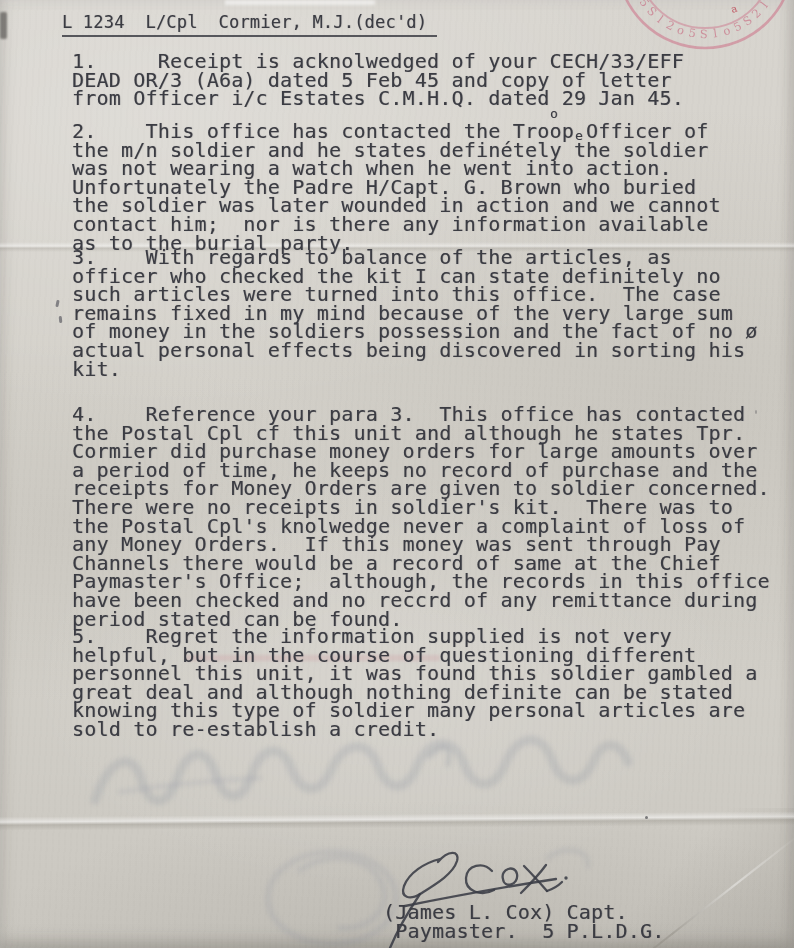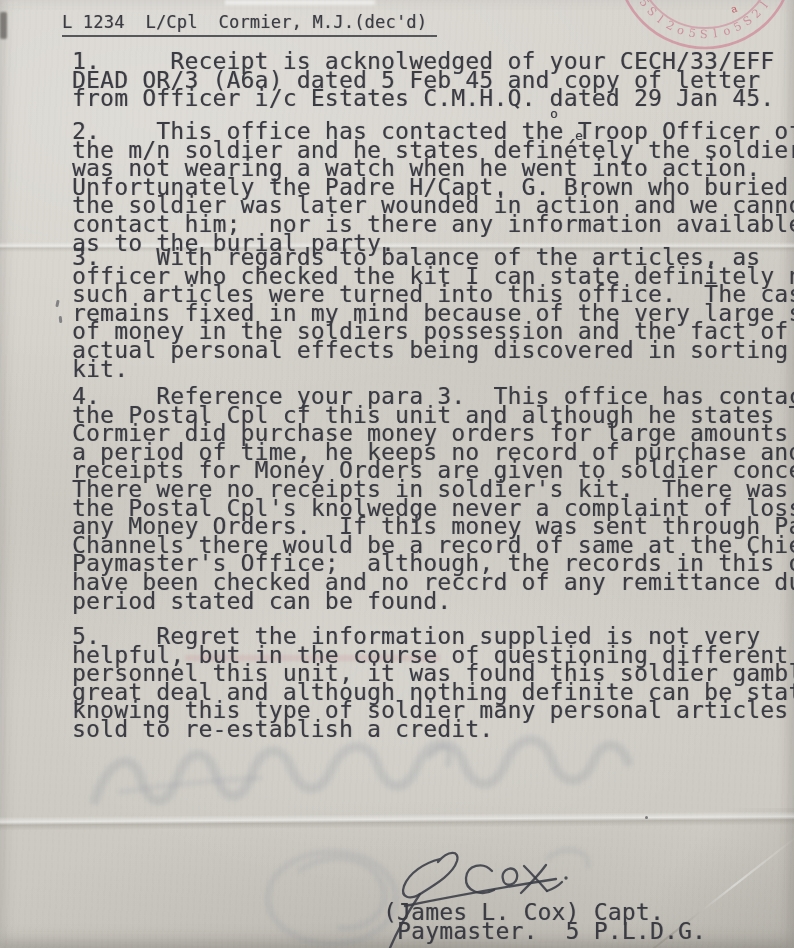--- a/index.html
+++ b/index.html
@@ -11,21 +11,21 @@
       radial-gradient(520px 300px at 48% 72%, rgba(255,255,255,0.13), transparent 70%),
       radial-gradient(420px 260px at 8% 55%, rgba(118,114,104,0.08), transparent 70%),
       radial-gradient(600px 200px at 55% 100%, rgba(105,102,94,0.14), transparent 75%),
       linear-gradient(180deg,#d8d5cf 0%,#d4d1ca 38%,#d1cec7 72%,#cac7c0 100%);
     box-shadow: inset 0 -7px 16px rgba(88,86,80,0.28), inset -4px 0 12px rgba(88,86,80,0.12), inset 0 3px 6px rgba(255,255,255,0.25);
     font-family:"DejaVu Sans Mono","Liberation Mono",monospace;
   }
   .grain{position:absolute;inset:0;pointer-events:none;opacity:.6;background:
       repeating-linear-gradient(93deg, rgba(0,0,0,0.014) 0 2px, transparent 2px 6px),
       repeating-linear-gradient(4deg, rgba(255,255,255,0.018) 0 3px, transparent 3px 8px);}
-  .typew{white-space:pre;color:#3b3c43;font-size:23px;line-height:18.6px;letter-spacing:0.2px;
+  .typew{white-space:pre;color:#3b3c43;font-size:20px;line-height:18.6px;letter-spacing:0.2px;
          text-shadow:0.5px 0.4px 0.7px rgba(52,52,62,0.42);}
   .header{position:absolute;left:30px;top:13px;font-size:17px;letter-spacing:0.2px;
           padding:0 10px 3px 0;border-bottom:2px solid rgba(56,57,65,0.82);margin-left:32px;}
   .para{position:absolute;left:72px;}
   .sigblock{position:absolute;left:383px;top:903px;line-height:20.5px;}
   .mark{position:absolute;color:#3b3c43;font-size:13px;line-height:13px;
         text-shadow:0.4px 0.3px 0.6px rgba(52,52,62,0.4);}
   .crease{position:absolute;left:0;width:100%;height:10px;pointer-events:none;
         background:linear-gradient(180deg, transparent, rgba(255,255,255,0.45) 40%, rgba(130,126,117,0.22) 62%, transparent);}
   .crease2{position:absolute;left:0;width:100%;height:14px;pointer-events:none;transform:rotate(-0.4deg);
@@ -116,21 +116,21 @@
 the soldier was later wounded in action and we cannot
 contact him;  nor is there any information available
 as to the burial party.</div>
   <div class="typew para" style="top:248px">3.    With regards to balance of the articles, as
 officer who checked the kit I can state definitely no
 such articles were turned into this office.  The case
 remains fixed in my mind because of the very large sum
 of money in the soldiers possession and the fact of no ø
 actual personal effects being discovered in sorting his
 kit.</div>
-  <div class="typew para" style="top:387px">4.    Reference your para 3.  This office has contacted
+  <div class="typew para" style="top:405px">4.    Reference your para 3.  This office has contacted
 the Postal Cpl cf this unit and although he states Tpr.
 Cormier did purchase money orders for large amounts over
 a period of time, he keeps no record of purchase and the
 receipts for Money Orders are given to soldier concerned.
 There were no receipts in soldier's kit.  There was to
 the Postal Cpl's knolwedge never a complaint of loss of
 any Money Orders.  If this money was sent through Pay
 Channels there would be a record of same at the Chief
 Paymaster's Office;  although, the records in this office
 have been checked and no reccrd of any remittance during

